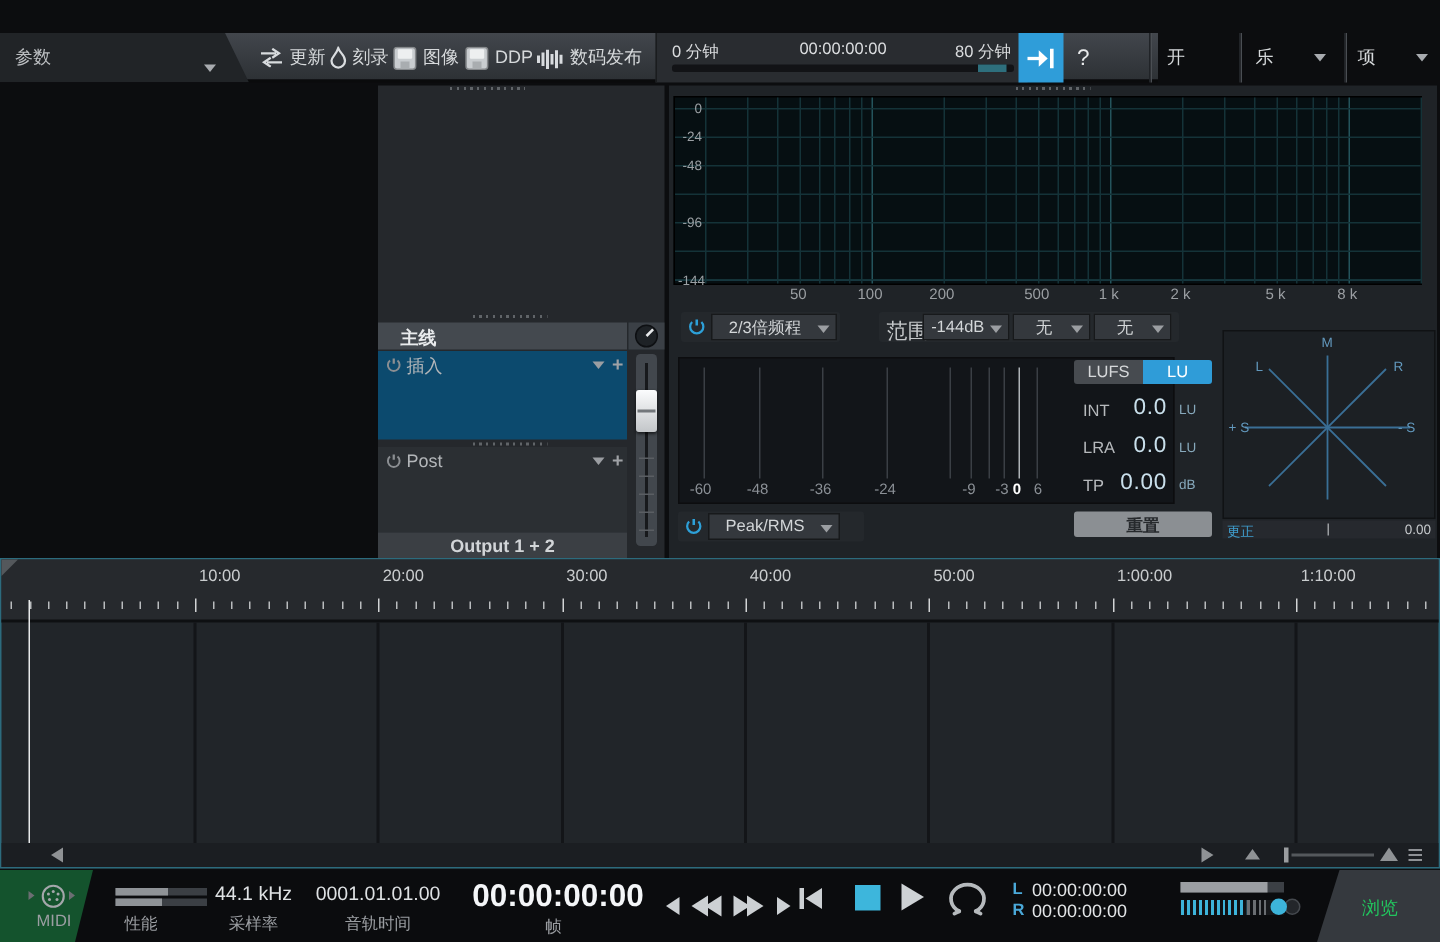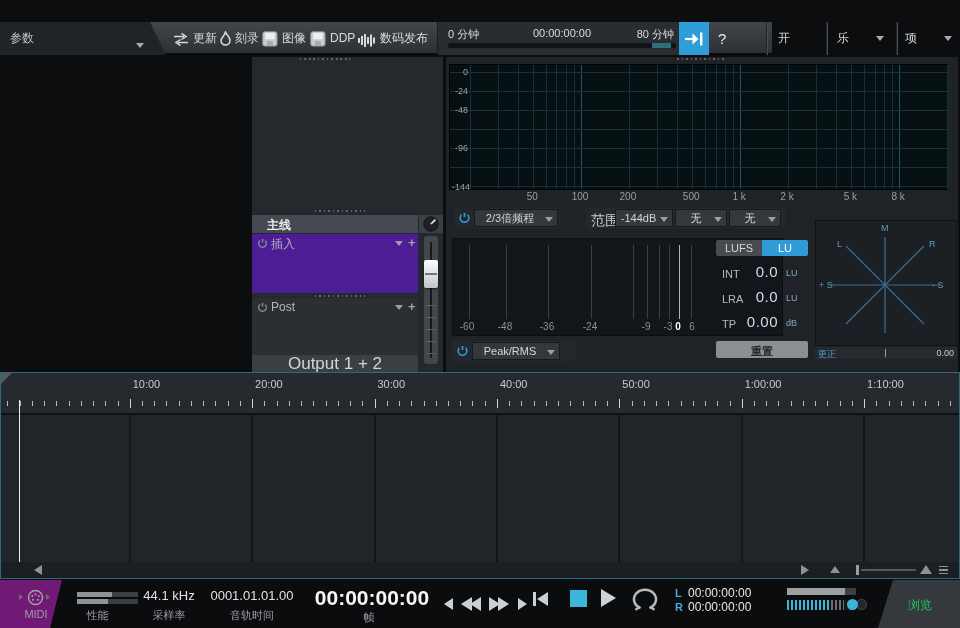--- a/index.html
+++ b/index.html
@@ -135,41 +135,41 @@
       <div class="a hdots" style="left:63px;top:153px;width:50px"></div>
       <div class="a" style="left:0;top:158px;width:166px;height:18px;background:#44494f">
         <span class="a" style="left:15px;top:2px;font-size:12px;font-weight:bold;color:#e9ebed">主线</span>
       </div>
       <div class="a" style="left:167px;top:158px;width:24px;height:18px;background:#3b4046">
         <svg class="a" style="left:3px;top:1px" width="18" height="16">
             <circle cx="9" cy="8" r="7.2" fill="#1e2226" stroke="#0e1013"></circle>
             <line x1="9" y1="8" x2="13.4" y2="3.6" stroke="#e8eaec" stroke-width="1.7"></line>
           </svg>
       </div>
-      <div class="a" style="left:0;top:177px;width:166px;height:59px;background:#4c1d95">
+      <div class="a" style="left:0;top:177px;width:166px;height:59px;background:#0c4a6e">
         <svg class="a" width="11" height="11" style="left:5px;top:4px">
             <path d="M5.5 1 v3.5" stroke="#8b8e92" stroke-width="1.5" fill="none"></path>
             <path d="M3 2.4 a3.9 3.9 0 1 0 5 0" stroke="#8b8e92" stroke-width="1.3" fill="none"></path>
           </svg>
         <span class="a section-head" style="left:19px;top:2px">插入</span>
         <span class="a caret" style="left:143px;top:7px;border-top-color:#9b9ea2"></span>
         <span class="a plus" style="left:156px;top:4px">+</span>
       </div>
       <div class="a hdots" style="left:63px;top:238px;width:50px"></div>
       <div class="a" style="left:0;top:241px;width:166px;height:57px;background:#2b2f33">
         <svg class="a" width="11" height="11" style="left:5px;top:4px">
             <path d="M5.5 1 v3.5" stroke="#8b8e92" stroke-width="1.5" fill="none"></path>
             <path d="M3 2.4 a3.9 3.9 0 1 0 5 0" stroke="#8b8e92" stroke-width="1.3" fill="none"></path>
           </svg>
         <span class="a section-head" style="left:19px;top:2px">Post</span>
         <span class="a caret" style="left:143px;top:7px;border-top-color:#9b9ea2"></span>
         <span class="a plus" style="left:156px;top:4px">+</span>
       </div>
       <div class="a" style="left:0;top:298px;width:166px;height:17px;background:#3b3f44;text-align:center">
-        <span style="font-size:17px;font-weight:normal;color:#d2d5d8;line-height:17px">Output 1 + 2</span>
+        <span style="font-size:12px;font-weight:bold;color:#d2d5d8;line-height:17px">Output 1 + 2</span>
       </div>
 
       <div class="a" style="left:167px;top:177px;width:24px;height:138px">
         <div class="a" style="left:5px;top:2px;width:14px;height:128px;background:#42474d;border-radius:3px">
           <div class="a" style="left:6px;top:6px;width:2px;height:116px;background:#17191c"></div>
           <div class="a" style="left:2px;top:69px;width:10px;height:1px;background:#5a5e63"></div>
           <div class="a" style="left:2px;top:81px;width:10px;height:1px;background:#5a5e63"></div>
           <div class="a" style="left:2px;top:93px;width:10px;height:1px;background:#5a5e63"></div>
           <div class="a" style="left:2px;top:105px;width:10px;height:1px;background:#5a5e63"></div>
           <div class="a" style="left:2px;top:117px;width:10px;height:1px;background:#5a5e63"></div>
@@ -434,40 +434,40 @@
       <div class="a tri-rs" style="left:800px;top:3px"></div>
       <div class="a" style="left:829px;top:4px;width:0;height:0;border-left:5px solid transparent;border-right:5px solid transparent;border-bottom:7px solid #8f9295"></div>
       <div class="a" style="left:855px;top:3px;width:3px;height:10px;background:#9a9da0"></div>
       <div class="a" style="left:860px;top:7px;width:55px;height:2px;background:#54585c"></div>
       <div class="a" style="left:919px;top:3px;width:0;height:0;border-left:6px solid transparent;border-right:6px solid transparent;border-bottom:9px solid #8f9295"></div>
       <div class="a lines3" style="left:938px;top:4px;width:9px;height:8px"></div>
     </div>
   </div>
 
   <div class="a" id="transport">
-    <div class="a" style="left:0;top:0;width:64px;height:48px;background:#701a75;clip-path:polygon(0 0,62px 0,50px 48px,0 48px)">
+    <div class="a" style="left:0;top:0;width:64px;height:48px;background:#14532d;clip-path:polygon(0 0,62px 0,50px 48px,0 48px)">
       <svg class="a" style="left:27px;top:9px" width="17" height="17">
           <circle cx="8.5" cy="8.5" r="7" fill="none" stroke="#a4a7ab" stroke-width="1.4"></circle>
           <circle cx="5.3" cy="7" r="1" fill="#a4a7ab"></circle>
           <circle cx="8.5" cy="5.3" r="1" fill="#a4a7ab"></circle>
           <circle cx="11.7" cy="7" r="1" fill="#a4a7ab"></circle>
           <circle cx="6" cy="10.7" r="1" fill="#a4a7ab"></circle>
           <circle cx="11" cy="10.7" r="1" fill="#a4a7ab"></circle>
         </svg>
       <div class="a" style="left:19px;top:14px;width:0;height:0;border-top:3px solid transparent;border-bottom:3px solid transparent;border-left:4px solid #6b6e72"></div>
       <div class="a" style="left:46px;top:14px;width:0;height:0;border-top:3px solid transparent;border-bottom:3px solid transparent;border-left:4px solid #6b6e72"></div>
       <span class="a tp-sub" style="left:14px;top:28px;width:44px;text-align:center">MIDI</span>
     </div>
     <div class="a" style="left:77px;top:12px;width:61px;height:5px;background:#3b3f44">
         <div style="width:58%;height:5px;background:#8f9397"></div>
       </div>
     <div class="a" style="left:77px;top:19px;width:61px;height:5px;background:#3b3f44">
         <div style="width:50%;height:5px;background:#8f9397"></div>
       </div>
-    <span class="a tp-sub" style="left:67px;top:28px;width:61px;text-align:center">性能</span>
+    <span class="a tp-sub" style="left:83px;top:28px;width:61px;">性能</span>
     <span class="a tp-val" style="left:140px;top:8px;width:58px;text-align:center">44.1 kHz</span>
     <span class="a tp-sub" style="left:140px;top:28px;width:58px;text-align:center">采样率</span>
     <span class="a tp-val" style="left:210px;top:8px;width:84px;text-align:center">0001.01.01.00</span>
     <span class="a tp-sub" style="left:210px;top:28px;width:84px;text-align:center">音轨时间</span>
     <span class="a tp-big" style="left:310px;top:6px;width:124px;text-align:center">00:00:00:00</span>
     <span class="a tp-sub" style="left:310px;top:30px;width:118px;text-align:center">帧</span>
 
     <div class="a tri-lm" style="left:444px;top:18px"></div>
     <div class="a tri-l" style="left:461px;top:17px"></div>
     <div class="a tri-l" style="left:470px;top:17px"></div>

